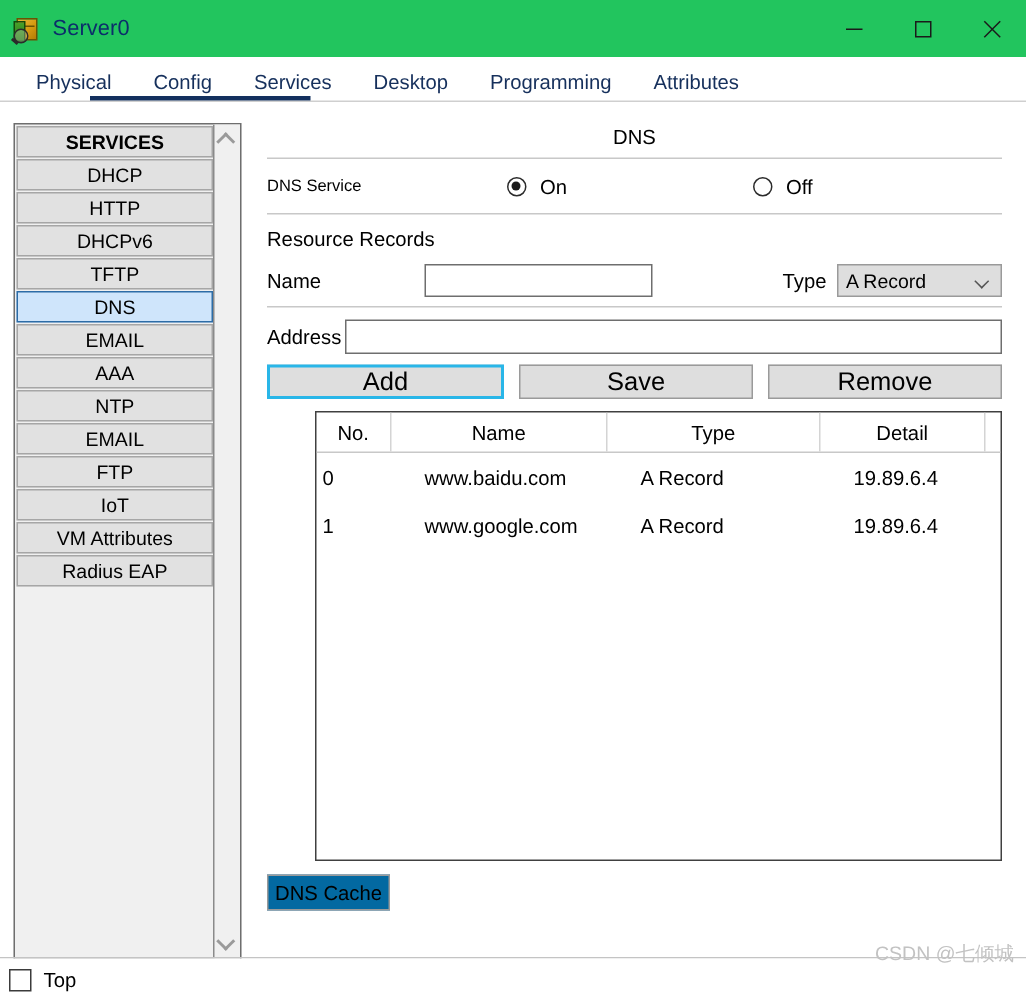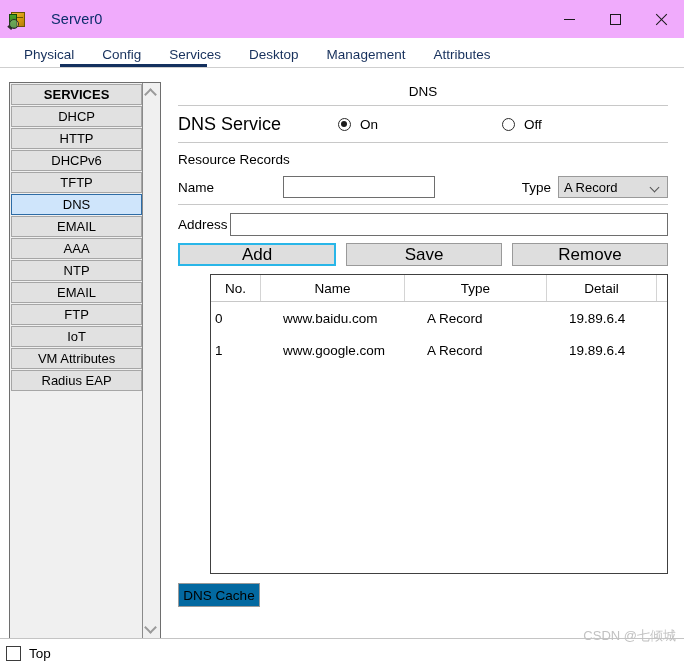--- a/index.html
+++ b/index.html
@@ -9,24 +9,23 @@
     font-family:"Liberation Sans", sans-serif;
     font-size:13px;
     color:#000;
     overflow:hidden;
     position:relative;
   }
 
   
   .titlebar{
     height:38px;width:684px;
-    background:#f0abfc;
+    background:#22c55e;
     display:flex;align-items:center;
     position:relative;
-    gap:16px;
   }
   .app-icon{
     width:17px;height:17px;margin-left:9px;margin-right:9px;
     position:relative;flex:0 0 auto;
   }
   .app-icon .box{
     position:absolute;left:2px;top:1px;width:12px;height:13px;
     background:linear-gradient(135deg,#e8b93a 0%,#d79a10 55%,#b57d06 100%);
     border:1px solid #6b5203;
   }
@@ -143,21 +142,21 @@
   }
   .panel-title{
     text-align:center;font-size:13.5px;color:#000;
     padding-top:2px;padding-bottom:6px;
   }
   .hr{height:1px;background:#c8c8c8;width:100%;}
 
   .row-service{
     height:36px;display:flex;align-items:center;
   }
-  .lbl-dnssvc{width:160px;font-size:18px;}
+  .lbl-dnssvc{width:160px;font-size:11px;}
   .radio-wrap{display:flex;align-items:center;}
   .radio{
     width:13px;height:13px;border:1.6px solid #2b2b2b;border-radius:50%;
     box-sizing:border-box;position:relative;margin-right:9px;background:#fff;
   }
   .radio.on:after{
     content:"";position:absolute;left:2.2px;top:2.2px;width:6px;height:6px;
     border-radius:50%;background:#1a1a1a;
   }
   .radio-lbl{font-size:13.5px;}
@@ -292,21 +291,21 @@
         <i class="glyph-close"></i>
       </div>
   </div>
 </div>
 
 <div class="tabbar">
   <div class="tab">Physical</div>
   <div class="tab">Config</div>
   <div class="tab">Services</div>
   <div class="tab">Desktop</div>
-  <div class="tab">Management</div>
+  <div class="tab">Programming</div>
   <div class="tab">Attributes</div>
   <div class="tab-underline"></div>
 </div>
 
 <div class="body-area">
 
   <div class="sidebar">
     <div class="svc-col">
       <div class="svc-btn header">SERVICES</div>
       <div class="svc-btn">DHCP</div>

